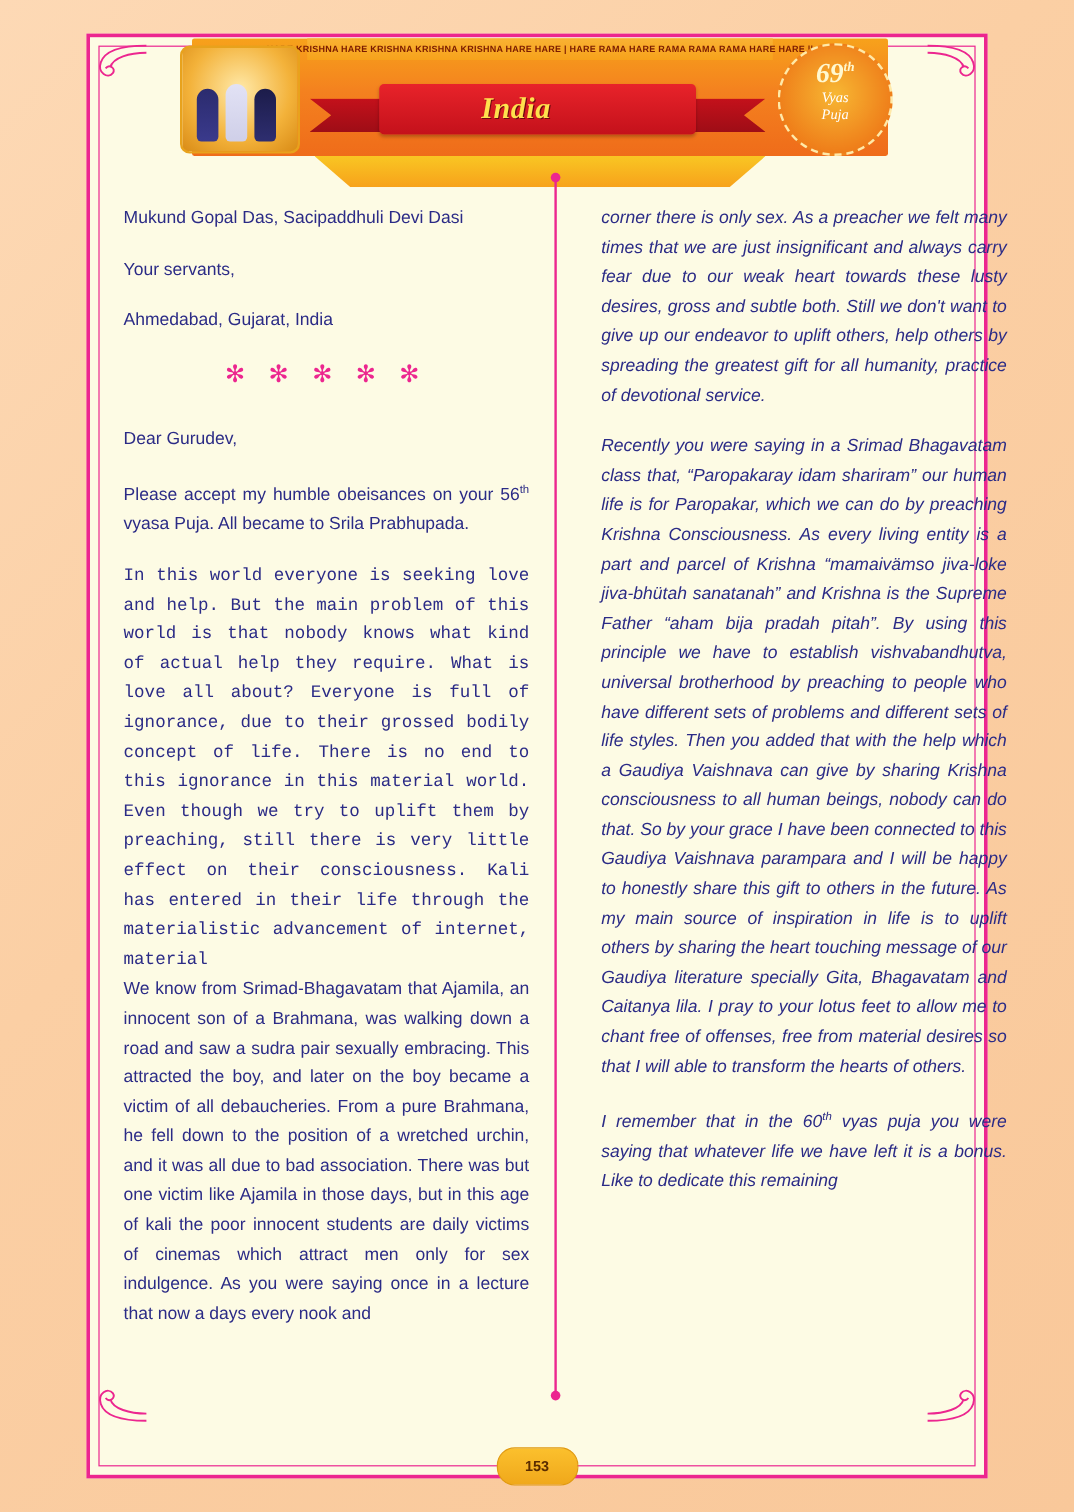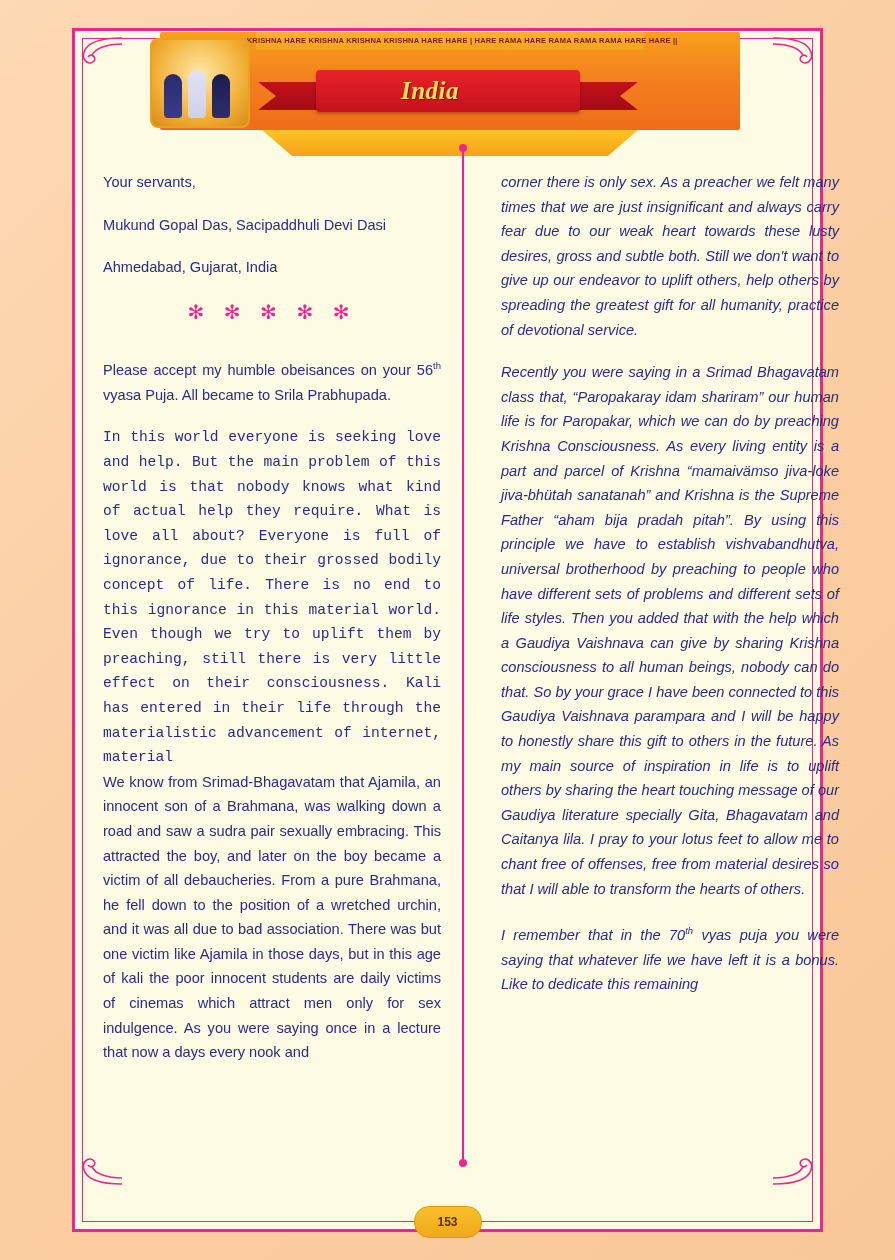--- a/index.html
+++ b/index.html
@@ -312,41 +312,47 @@
       <div class="fig f3"></div>
     </div>
 
     <div class="ribbon">
       <div class="ribbon-tail left"></div>
       <div class="ribbon-tail right"></div>
       <div class="ribbon-center"></div>
       <div class="ribbon-title">India</div>
     </div>
 
+    <div class="vyas-seal">
+      <span class="num"><span>69</span><sup>th</sup></span>
+      <span class="l1">Vyas</span>
+      <span class="l2">Puja</span>
+    </div>
   </div>
 
   <div class="content">
     <div class="divider"></div>
 
     <div class="col left">
+      <p class="addr-line">Mukund Gopal Das, Sacipaddhuli Devi Dasi</p>
       <p class="addr-line">Your servants,</p>
-      <p class="addr-line">Mukund Gopal Das, Sacipaddhuli Devi Dasi</p>
       <p class="addr-line">Ahmedabad, Gujarat, India</p>
 
       <div class="stars">✻ ✻ ✻ ✻ ✻</div>
 
+      <p class="nojust">Dear Gurudev,</p>
 
       <p><span>Please accept my humble obeisances on your 56</span><sup>th</sup><span> vyasa Puja. All became to Srila Prabhupada.</span></p>
 
       <p class="tight">In this world everyone is seeking love and help. But the main problem of this world is that nobody knows what kind of actual help they require. What is love all about? Everyone is full of ignorance, due to their grossed bodily concept of life. There is no end to this ignorance in this material world. Even though we try to uplift them by preaching, still there is very little effect on their consciousness. Kali has entered in their life through the materialistic advancement of internet, material</p>
 
       <p>We know from Srimad-Bhagavatam that Ajamila, an innocent son of a Brahmana, was walking down a road and saw a sudra pair sexually embracing. This attracted the boy, and later on the boy became a victim of all debaucheries. From a pure Brahmana, he fell down to the position of a wretched urchin, and it was all due to bad association. There was but one victim like Ajamila in those days, but in this age of kali the poor innocent students are daily victims of cinemas which attract men only for sex indulgence. As you were saying once in a lecture that now a days every nook and</p>
     </div>
 
     <div class="col right">
       <p>corner there is only sex. As a preacher we felt many times that we are just insignificant and always carry fear due to our weak heart towards these lusty desires, gross and subtle both. Still we don't want to give up our endeavor to uplift others, help others by spreading the greatest gift for all humanity, practice of devotional service.</p>
       <p>Recently you were saying in a Srimad Bhagavatam class that, “Paropakaray idam shariram” our human life is for Paropakar, which we can do by preaching Krishna Consciousness. As every living entity is a part and parcel of Krishna “mamaivämso jiva-loke jiva-bhütah sanatanah” and Krishna is the Supreme Father “aham bija pradah pitah”. By using this principle we have to establish vishvabandhutva, universal brotherhood by preaching to people who have different sets of problems and different sets of life styles. Then you added that with the help which a Gaudiya Vaishnava can give by sharing Krishna consciousness to all human beings, nobody can do that. So by your grace I have been connected to this Gaudiya Vaishnava parampara and I will be happy to honestly share this gift to others in the future. As my main source of inspiration in life is to uplift others by sharing the heart touching message of our Gaudiya literature specially Gita, Bhagavatam and Caitanya lila. I pray to your lotus feet to allow me to chant free of offenses, free from material desires so that I will able to transform the hearts of others.</p>
-      <p><span>I remember that in the 70</span><sup>th</sup><span> vyas puja you were saying that whatever life we have left it is a bonus. Like to dedicate this remaining</span></p>
+      <p><span>I remember that in the 60</span><sup>th</sup><span> vyas puja you were saying that whatever life we have left it is a bonus. Like to dedicate this remaining</span></p>
     </div>
   </div>
 
   <div class="page-num">153</div>
 </div>
 
 </body></html>

